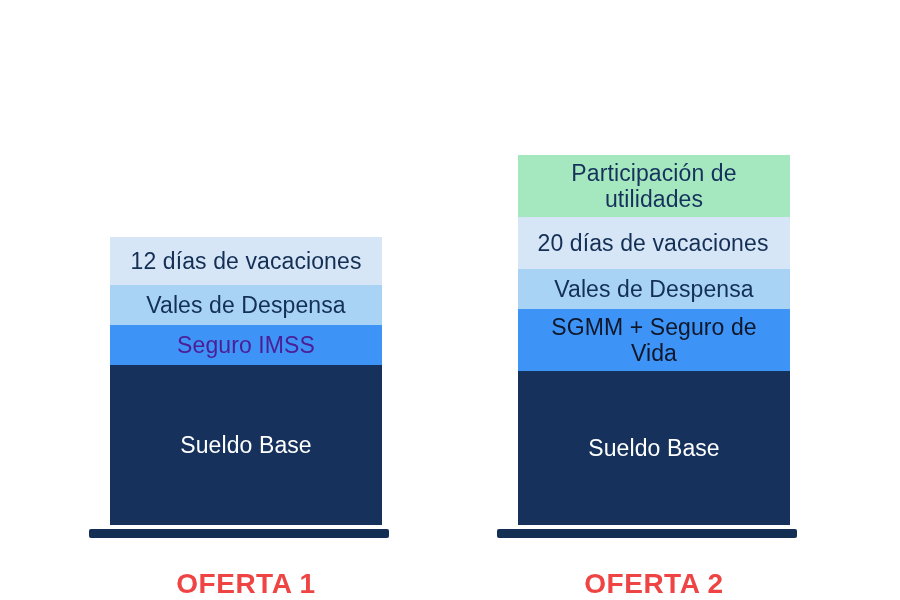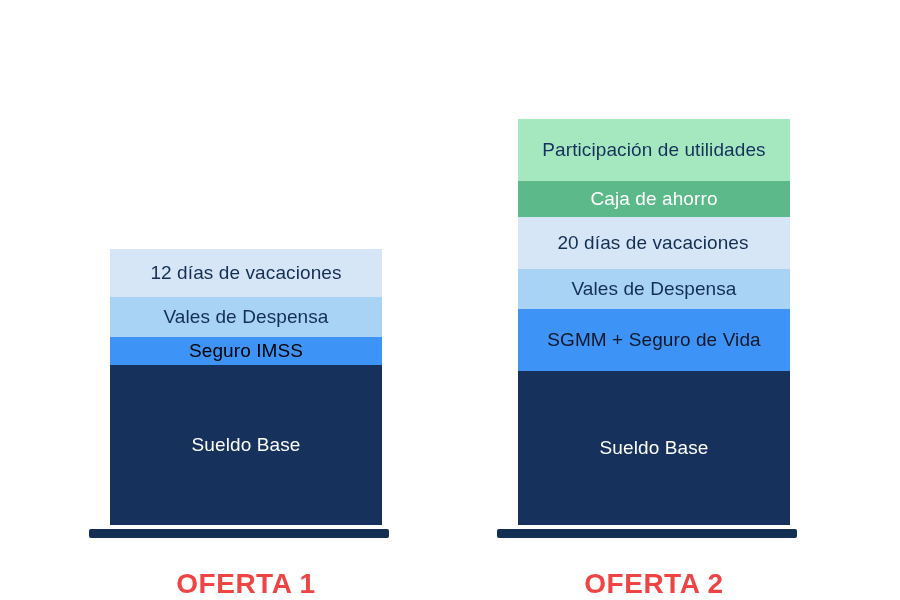--- a/index.html
+++ b/index.html
@@ -33,21 +33,21 @@
     width: 100%;
     display: flex;
     flex-direction: column;
   }
   .seg {
     box-sizing: border-box;
     display: flex;
     align-items: center;
     justify-content: center;
     text-align: center;
-    font-size: 19px;
+    font-size: 23px;
     line-height: 1.15;
     padding: 2px 10px;
     letter-spacing: 0.1px;
   }
   .base-line {
     height: 9px;
     background: #132f54;
     border-radius: 2px;
     margin-top: 4px;
   }
@@ -66,31 +66,30 @@
 </style>
 </head>
 <body>
 
 <div class="canvas">
 
   <div class="column" id="col-1">
     <div class="stack">
       <div class="seg" style="height: 48px; background: rgb(214, 230, 247); color: rgb(19, 47, 84);">12 días de vacaciones</div>
       <div class="seg" style="height: 40px; background: rgb(168, 211, 245); color: rgb(19, 47, 84);">Vales de Despensa</div>
-      <div class="seg" style="height: 28px; background: rgb(61, 148, 246); color: #000000;">Seguro IMSS</div>
+      <div class="seg" style="height: 40px; background: rgb(61, 148, 246); color: #4c1d95;">Seguro IMSS</div>
       <div class="seg" style="height: 160px; background: rgb(22, 50, 92); color: rgb(255, 255, 255);">Sueldo Base</div>
     </div>
     <div class="base-line"></div>
     <div class="caption">OFERTA 1</div>
   </div>
 
   <div class="column" id="col-2">
     <div class="stack">
       <div class="seg" style="height: 62px; background: rgb(165, 232, 191); color: rgb(22, 50, 92);">Participación de utilidades</div>
-      <div class="seg" style="height: 36px; background: rgb(92, 185, 138); color: rgb(255, 255, 255);">Caja de ahorro</div>
       <div class="seg" style="height: 52px; background: rgb(214, 230, 247); color: rgb(19, 47, 84); padding-left: 8px;">20 días de vacaciones</div>
       <div class="seg" style="height: 40px; background: rgb(168, 211, 245); color: rgb(19, 47, 84);">Vales de Despensa</div>
       <div class="seg" style="height: 62px; background: rgb(61, 148, 246); color: #0f172a;">SGMM + Seguro de Vida</div>
       <div class="seg" style="height: 154px; background: rgb(22, 50, 92); color: rgb(255, 255, 255);">Sueldo Base</div>
     </div>
     <div class="base-line"></div>
     <div class="caption">OFERTA 2</div>
   </div>
 
 </div>

